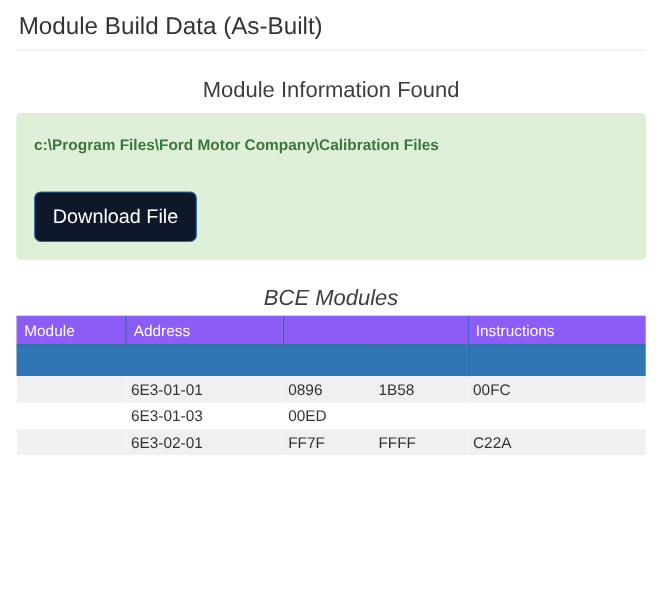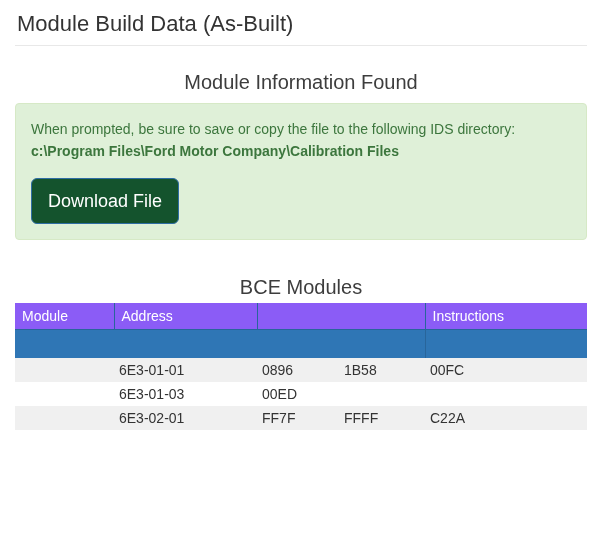--- a/index.html
+++ b/index.html
@@ -22,35 +22,35 @@
   .vi-value { color: #333; }
 
   .divider { border: 0; border-top: 1px solid #e8e8e8; margin: 6px 0 0 0; }
 
   .section-heading {
     margin: 0; font-size: 20px; line-height: 22px;
     font-weight: 400; color: #3d3d3d; text-align: center;
   }
   .heading-mif { margin-top: 25px; }
   .heading-pcm { margin-top: 21px; }
-  .heading-bce { margin-top: 36px; }
+  .heading-bce { margin-top: 24px; font-style: italic; }
 
   .alert-success {
     margin-top: 10px; padding: 15px;
     background: #dff0d8; border: 1px solid #d6e9c6; border-radius: 4px;
     color: #3c763d; font-size: 14px;
   }
   .alert-success p { margin: 0; line-height: 20px; }
   .alert-path { font-weight: bold; margin-top: 2px !important; }
 
   .btn-download {
-    display: inline-block; margin-top: 17px; padding: 10px 16px;
+    display: inline-block; margin-top: 33px; padding: 10px 16px;
     font-family: "Liberation Sans", sans-serif;
     font-size: 18px; line-height: 24px; color: #ffffff;
-    background: #14532d; border: 1px solid #2e6da4; border-radius: 6px;
+    background: #0f172a; border: 1px solid #2e6da4; border-radius: 6px;
     cursor: pointer;
   }
 
   table.bce-table {
     margin-top: 5px; width: 572px;
     border-collapse: collapse; table-layout: fixed;
     font-size: 14px; color: #333;
   }
   .bce-table th {
     background: #8b5cf6; color: #ffffff; font-weight: normal;
@@ -75,21 +75,20 @@
 <div class="container">
 
   <h1 class="page-title">Module Build Data (As-Built)</h1>
 
 
   <hr class="divider">
 
   <h2 class="section-heading heading-mif">Module Information Found</h2>
 
   <div class="alert-success">
-    <p>When prompted, be sure to save or copy the file to the following IDS directory:</p>
     <p class="alert-path">c:\Program Files\Ford Motor Company\Calibration Files</p>
     <button class="btn-download">Download File</button>
   </div>
 
 
   <h2 class="section-heading heading-bce">BCE Modules</h2>
 
   <table class="bce-table">
     <colgroup>
       <col style="width:99px">

